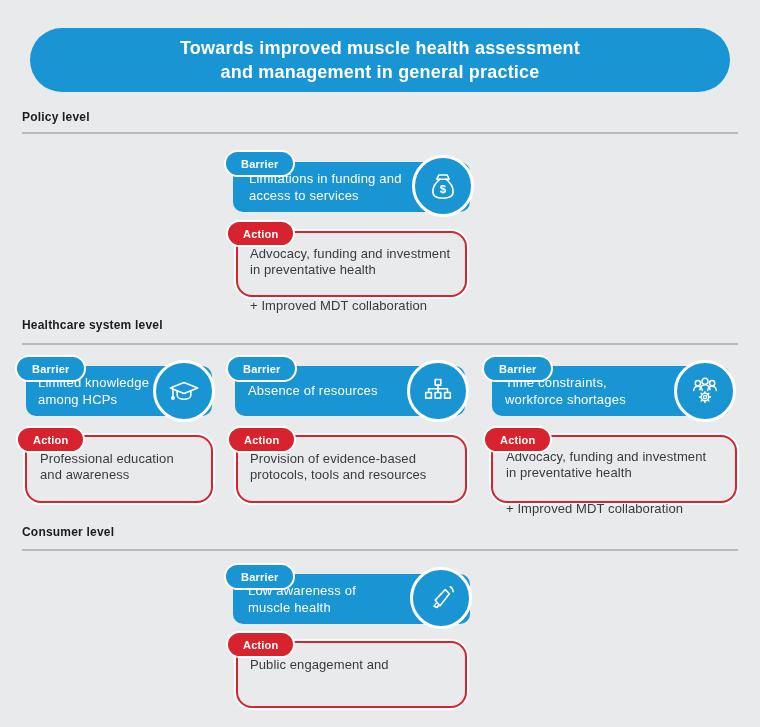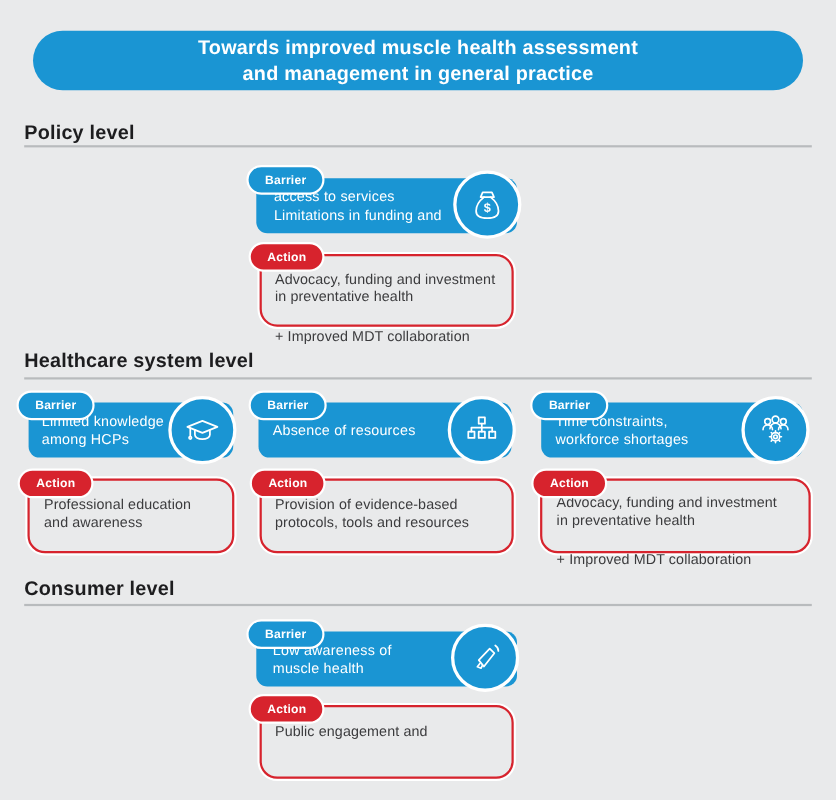--- a/index.html
+++ b/index.html
@@ -10,33 +10,33 @@
   #canvas {
     position: relative;
     width: 760px;
     height: 727px;
     background: var(--bg, #e9eaeb);
     overflow: hidden;
   }
   .banner {
     position: absolute;
     left: 30px; top: 28px;
-    width: 700px; height: 54px;
+    width: 700px; height: 64px;
     background: var(--blue, #1a95d3);
     border-radius: 33px;
     color: #fff;
     display: flex; flex-direction: column;
     align-items: center; justify-content: center;
     font-size: 18px; font-weight: 700; line-height: 24px;
     letter-spacing: .2px; text-align: center;
   }
   .heading {
     position: absolute;
     left: 22px;
-    font-size: 18px; font-weight: 700;
+    font-size: 12px; font-weight: 700;
     color: var(--heading, #1d1d1f);
     letter-spacing: .2px;
   }
   .divider {
     position: absolute;
     left: 22px; width: 716px; height: 2px;
     background: var(--divider, #b7babc);
   }
   .bbox {
     position: absolute;
@@ -99,22 +99,22 @@
     <div>Towards improved muscle health assessment</div>
     <div>and management in general practice</div>
   </div>
 
   <div class="heading" style="top:110px">Policy level</div>
   <div class="divider" style="top:132px"></div>
 
   <div>
     <div class="bbox" style="left:233px;top:162px;width:237px;height:50px"></div>
     <div class="btext" style="left:249px;top:171px">
+      <div>Limitations in funding and</div>
       <div>access to services</div>
-      <div>Limitations in funding and</div>
     </div>
     <div class="icircle" style="left:412px;top:155px">
       <svg class="icon-svg" width="42" height="42" viewBox="0 0 40 40" fill="none" stroke="#fff" stroke-width="1.5" stroke-linecap="round" stroke-linejoin="round">
         <path d="M16 9.5 h8 l1.8 4 h-11.6 z"></path>
         <path d="M17.2 13.5 C 12.6 17, 10.3 21.5, 10.3 25.5 C 10.3 30, 14.5 31.7, 20 31.7 C 25.5 31.7, 29.7 30, 29.7 25.5 C 29.7 21.5, 27.4 17, 22.8 13.5"></path>
         <text x="20" y="26.5" text-anchor="middle" font-size="11" font-weight="bold" fill="#fff" stroke="none" font-family="Liberation Sans, sans-serif">$</text>
       </svg>
     </div>
     <div class="pill blue" style="left:224px;top:150px">Barrier</div>
 

